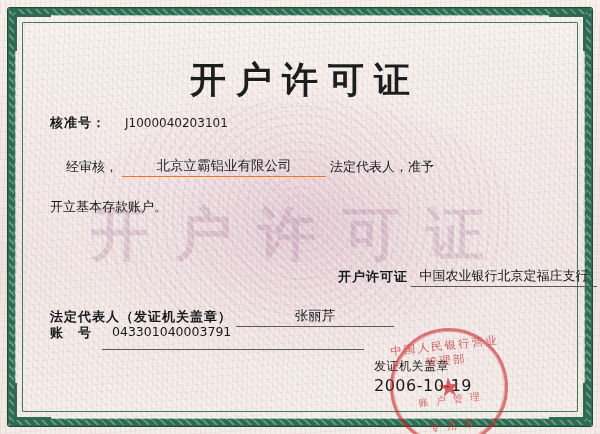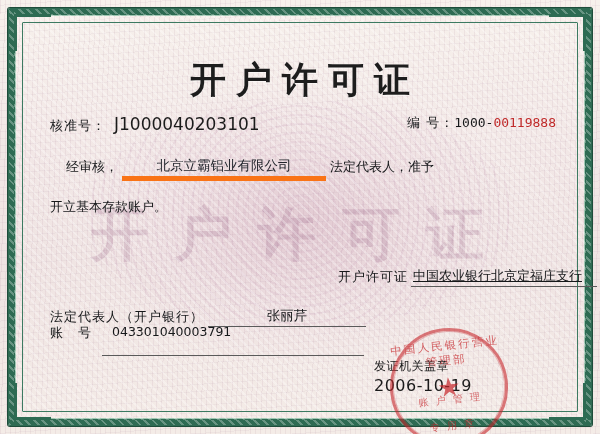--- a/index.html
+++ b/index.html
@@ -123,31 +123,31 @@
   }
 
   .row {
     position: absolute;
     font-family: "DejaVu Sans", "Liberation Sans", sans-serif;
     font-size: 13px;
     color: #16181a;
     white-space: nowrap;
   }
   .lbl {
-    font-weight: normal;
+    font-weight: bold;
     letter-spacing: 1px;
   }
   .val {
     font-family: "DejaVu Serif", "Liberation Serif", serif;
     color: #1b1b1b;
   }
 
   
   .r-approval { left: 12px; top: 74px; }
-  .r-approval .val { font-family: "DejaVu Sans", "Liberation Sans", sans-serif; font-size: 17px; margin-left: 8px;}
+  .r-approval .val { font-family: "DejaVu Sans", "Liberation Sans", sans-serif; font-size: 12px; margin-left: 19px;}
   .r-serial { right: 6px; top: 74px; }
   .r-serial .num-red {
     color: #c02a2a;
     font-family: "DejaVu Sans Mono", "Liberation Mono", monospace;
     letter-spacing: 0px;
   }
   .r-serial .num-black {
     font-family: "DejaVu Sans Mono", "Liberation Mono", monospace;
   }
 
@@ -155,21 +155,21 @@
   .r-body1 { left: 28px; top: 118px; right: 6px; }
   .r-body2 { left: 12px; top: 158px; text-align: center; }
 
   .fill-name {
     display: inline-block;
     min-width: 196px;
     text-align: center;
     font-family: Liberation Sans, sans-serif;
     font-size: 13.5px;
     color: #20242b;
-    border-bottom: 5px solid #f97316;
+    border-bottom: 1px solid #f97316;
     padding: 0 4px 1px 4px;
     margin: 0 4px;
     position: relative;
     top: -1px;
   }
 
   
   .r-rep { left: 12px; top: 228px; }
   .r-rep .fill-rep {
     display: inline-block;
@@ -181,40 +181,40 @@
     padding: 0 4px 1px 4px;
     margin-left: 4px;
     position: relative;
     top: -1px;
     margin-top: 40px;
   }
   .r-bank { left: 300px; top: 228px; }
   .r-bank .fill-bank {
     display: inline-block;
     min-width: 182px;
+    text-align: center;
     font-family: "DejaVu Serif", "Liberation Serif", serif;
     font-size: 13px;
     border-bottom: 1px solid #5a5a5a;
     padding: 0 2px 1px 2px;
     margin-left: 3px;
     position: relative;
     top: -1px;
-    text-decoration: underline;
   }
 
   
   .r-acct { left: 12px; top: 284px; }
   .r-acct .fill-acct {
     display: inline-block;
     min-width: 248px;
     text-align: left;
     font-family: "DejaVu Sans", "Liberation Sans", sans-serif;
     font-size: 12.5px;
     border-bottom: 1px solid #5a5a5a;
-    padding: 0 4px 16px 10px;
+    padding: 0 4px 10px 10px;
     margin-left: 10px;
     position: relative;
     top: -1px;
   }
 
   
   .r-issue {
     position: absolute;
     left: 336px;
     top: 318px;
@@ -308,32 +308,29 @@
   <div class="corner br"></div>
 
   <div class="content">
 
     <div class="title">开户许可证</div>
 
     <div class="row r-approval">
       <span class="lbl">核准号：</span><span class="val">J1000040203101</span>
     </div>
 
-    <div class="row r-serial">
-      <span class="lbl">编 号：</span><span class="num-black">1000-</span><span class="num-red">00119888</span>
-    </div>
 
     <div class="row r-body1">
       <span>经审核，</span><span class="fill-name">北京立霸铝业有限公司</span><span>法定代表人，准予</span>
     </div>
 
     <div class="row r-body2">开立基本存款账户。</div>
 
     <div class="row r-rep">
-      <span class="lbl">法定代表人（开户银行）</span><span class="fill-rep">张丽芹</span>
+      <span class="lbl">法定代表人（发证机关盖章）</span><span class="fill-rep">张丽芹</span>
     </div>
 
     <div class="row r-bank">
       <span class="lbl">开户许可证</span><span class="fill-bank">中国农业银行北京定福庄支行</span>
     </div>
 
     <div class="row r-acct">
       <span class="lbl">账　号</span><span class="fill-acct">043301040003791</span>
     </div>
 

